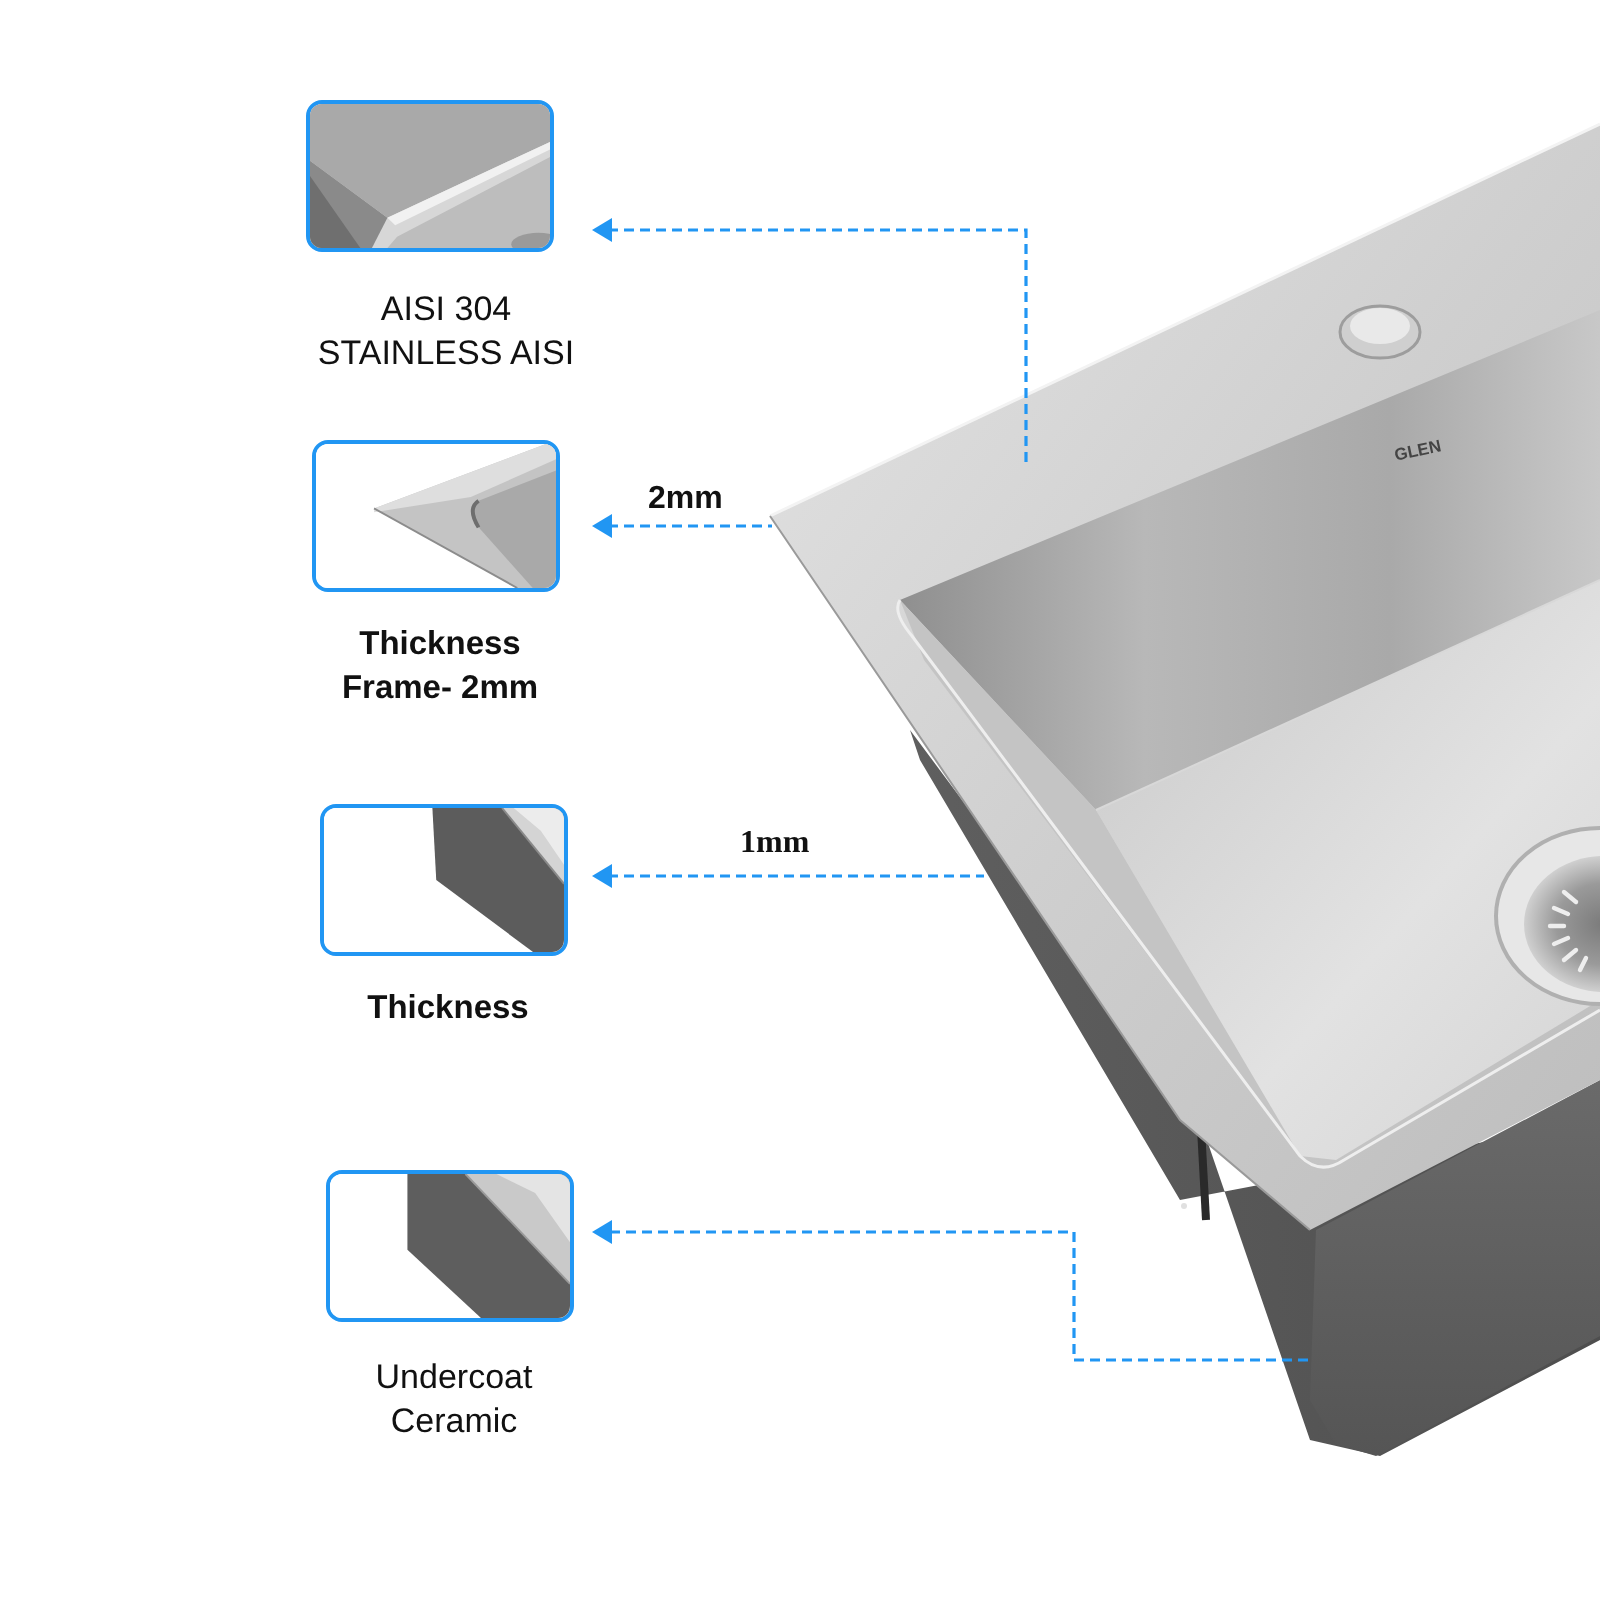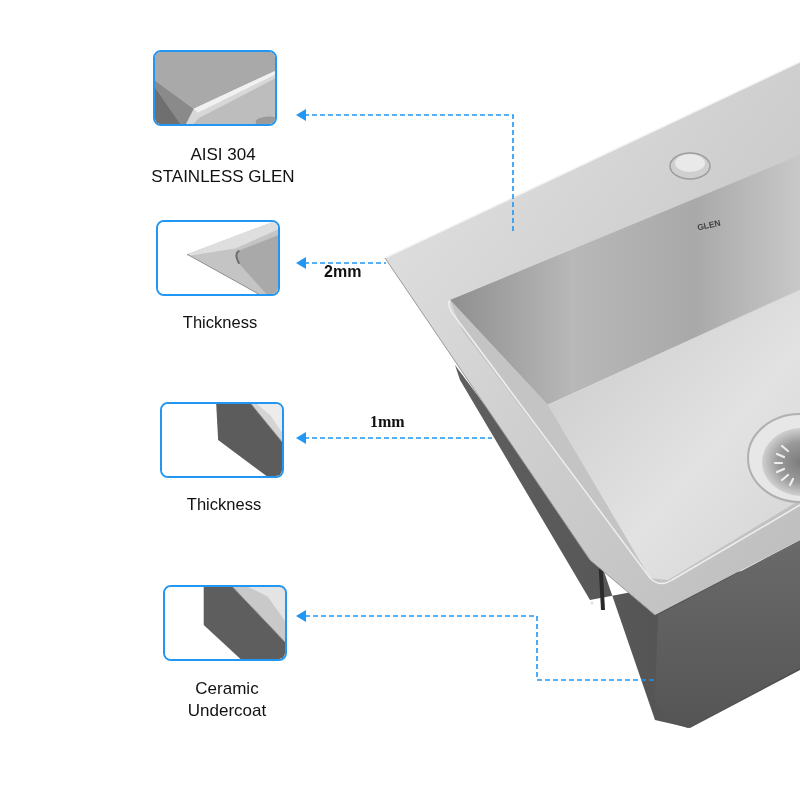--- a/index.html
+++ b/index.html
@@ -36,21 +36,21 @@
     }
     .callout-label {
       position: absolute;
       width: 200px;
       text-align: center;
       font-size: 16.5px;
       line-height: 22px;
       color: #111111;
     }
     .callout-label.bold {
-      font-weight: normal;
+      font-weight: bold;
     }
     .callout-label span {
       display: block;
     }
     .dim-label {
       position: absolute;
       font-size: 16px;
       font-weight: bold;
       color: #111111;
     }
@@ -151,35 +151,36 @@
       <polygon points="0,0 124,0 124,20 40,60 0,30" fill="#a9a9a9"></polygon>
       <polygon points="0,30 40,60 124,20 124,28 45,70 40,76 0,76" fill="#d7d7d7"></polygon>
       <polygon points="40,60 124,20 124,24 44,64" fill="#f1f1f1"></polygon>
       <polygon points="0,30 40,60 32,76 0,76" fill="#8a8a8a"></polygon>
       <polygon points="0,38 26,76 0,76" fill="#6f6f6f"></polygon>
       <ellipse cx="118" cy="74" rx="14" ry="6" fill="#9a9a9a"></ellipse>
     </svg>
   </div>
   <div class="callout-label" style="left:123px;top:144px;font-weight:500;font-size:17px;">
     <span>AISI 304</span>
-    <span>STAINLESS GLEN</span>
+    <span>STAINLESS AISI</span>
   </div>
 
   <div class="callout-box" style="left:156px;top:220px;">
     <svg viewBox="0 0 124 76" preserveAspectRatio="none">
       <rect x="0" y="0" width="124" height="76" fill="#ffffff"></rect>
       <polygon points="30,34 124,-2 124,76 104,76" fill="#c4c4c4"></polygon>
       <polygon points="30,34 124,-2 124,8 80,28 30,36" fill="#dedede"></polygon>
       <path d="M84,30 Q78,34 84,44 L112,76 L124,76 L124,14 Z" fill="#a9a9a9"></path>
       <path d="M84,30 Q78,34 84,44" fill="none" stroke="#6e6e6e" stroke-width="2"></path>
       <polyline points="30,34 104,76" fill="none" stroke="#8c8c8c" stroke-width="1"></polyline>
     </svg>
   </div>
   <div class="callout-label bold" style="left:120px;top:311px;">
     <span>Thickness</span>
+    <span>Frame- 2mm</span>
   </div>
 
   <div class="callout-box" style="left:160px;top:402px;">
     <svg viewBox="0 0 124 76" preserveAspectRatio="none">
       <rect x="0" y="0" width="124" height="76" fill="#ffffff"></rect>
       <polygon points="56,0 124,0 124,76 108,76 58,38" fill="#5c5c5c"></polygon>
       <polygon points="92,0 124,0 124,40" fill="#d4d4d4"></polygon>
       <polygon points="98,0 124,0 124,30 112,12" fill="#ececec"></polygon>
       <line x1="92" y1="0" x2="124" y2="40" stroke="#8a8a8a" stroke-width="1"></line>
     </svg>
@@ -191,25 +192,25 @@
   <div class="callout-box" style="left:163px;top:585px;">
     <svg viewBox="0 0 124 76" preserveAspectRatio="none">
       <rect x="0" y="0" width="124" height="76" fill="#ffffff"></rect>
       <polygon points="40,0 124,0 124,76 78,76 40,40" fill="#5e5e5e"></polygon>
       <polygon points="70,0 124,0 124,58" fill="#c9c9c9"></polygon>
       <polygon points="86,0 124,0 124,36 106,10" fill="#e4e4e4"></polygon>
       <line x1="70" y1="0" x2="124" y2="58" stroke="#9a9a9a" stroke-width="1"></line>
     </svg>
   </div>
   <div class="callout-label" style="left:127px;top:678px;font-size:17px;">
+    <span>Undercoat</span>
     <span>Ceramic</span>
-    <span>Undercoat</span>
-  </div>
-
-  <div class="dim-label" style="left:324px;top:241px;margin-top:22px;">2mm</div>
+  </div>
+
+  <div class="dim-label" style="left:324px;top:241px;">2mm</div>
   <div class="dim-label" style="left:370px;top:413px;font-family:Liberation Serif, serif;">1mm</div>
 
   <svg id="overlay" width="800" height="800" viewBox="0 0 800 800">
     <g fill="none" stroke="#2196F3" stroke-width="1.6" stroke-dasharray="5,3">
       <polyline points="304,115 513,115 513,233"></polyline>
       <polyline points="304,263 386,263"></polyline>
       <polyline points="304,438 492,438"></polyline>
       <polyline points="305,616 537,616 537,680 655,680"></polyline>
     </g>
     <g fill="#2196F3">

